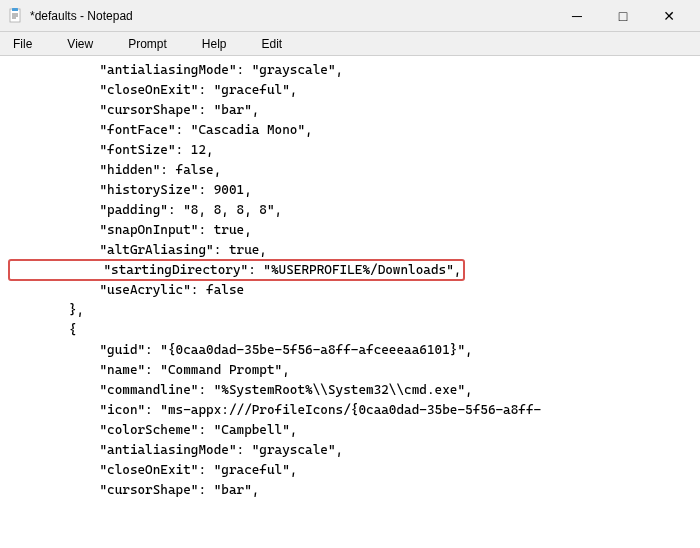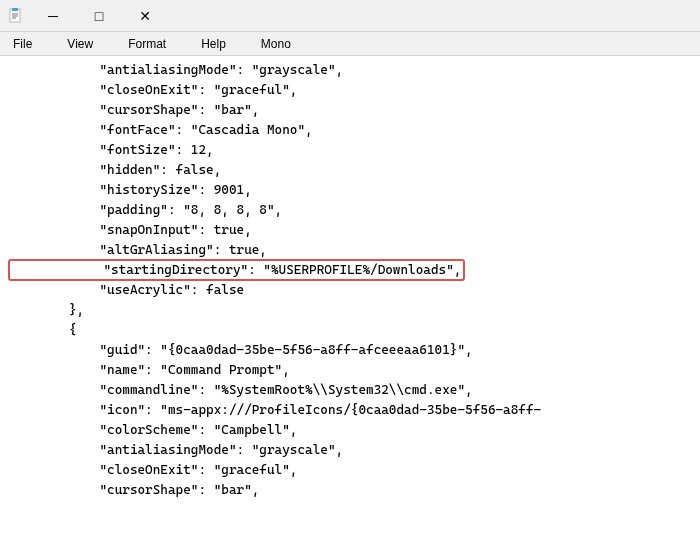--- a/index.html
+++ b/index.html
@@ -105,34 +105,35 @@
     <span class="title-bar-icon">
 
       <svg width="16" height="16" viewBox="0 0 16 16" fill="none" xmlns="http://www.w3.org/2000/svg">
         <rect x="2" y="1" width="10" height="13" fill="#fff" stroke="#aaa" stroke-width="0.8"></rect>
         <rect x="4" y="0" width="6" height="3" fill="#4a9eda" rx="0.5"></rect>
         <line x1="4" y1="6" x2="10" y2="6" stroke="#555" stroke-width="0.8"></line>
         <line x1="4" y1="8" x2="10" y2="8" stroke="#555" stroke-width="0.8"></line>
         <line x1="4" y1="10" x2="8" y2="10" stroke="#555" stroke-width="0.8"></line>
       </svg>
     </span>
+    <span class="title-bar-text">*defaults - Notepad</span>
     <div class="title-bar-controls">
       <div class="title-bar-btn">─</div>
       <div class="title-bar-btn">□</div>
       <div class="title-bar-btn close">✕</div>
     </div>
   </div>
 </div>
 
 <div class="menu-bar">
   <span class="menu-item">File</span>
   <span class="menu-item">View</span>
-  <span class="menu-item">Format</span>
+  <span class="menu-item">Prompt</span>
   <span class="menu-item">Help</span>
-  <span class="menu-item">Mono</span>
+  <span class="menu-item">Edit</span>
 </div>
 
 <div class="editor-area">
   <span class="code-line">            "antialiasingMode": "grayscale",</span>
   <span class="code-line">            "closeOnExit": "graceful",</span>
   <span class="code-line">            "cursorShape": "bar",</span>
   <span class="code-line">            "fontFace": "Cascadia Mono",</span>
   <span class="code-line">            "fontSize": 12,</span>
   <span class="code-line">            "hidden": false,</span>
   <span class="code-line">            "historySize": 9001,</span>

